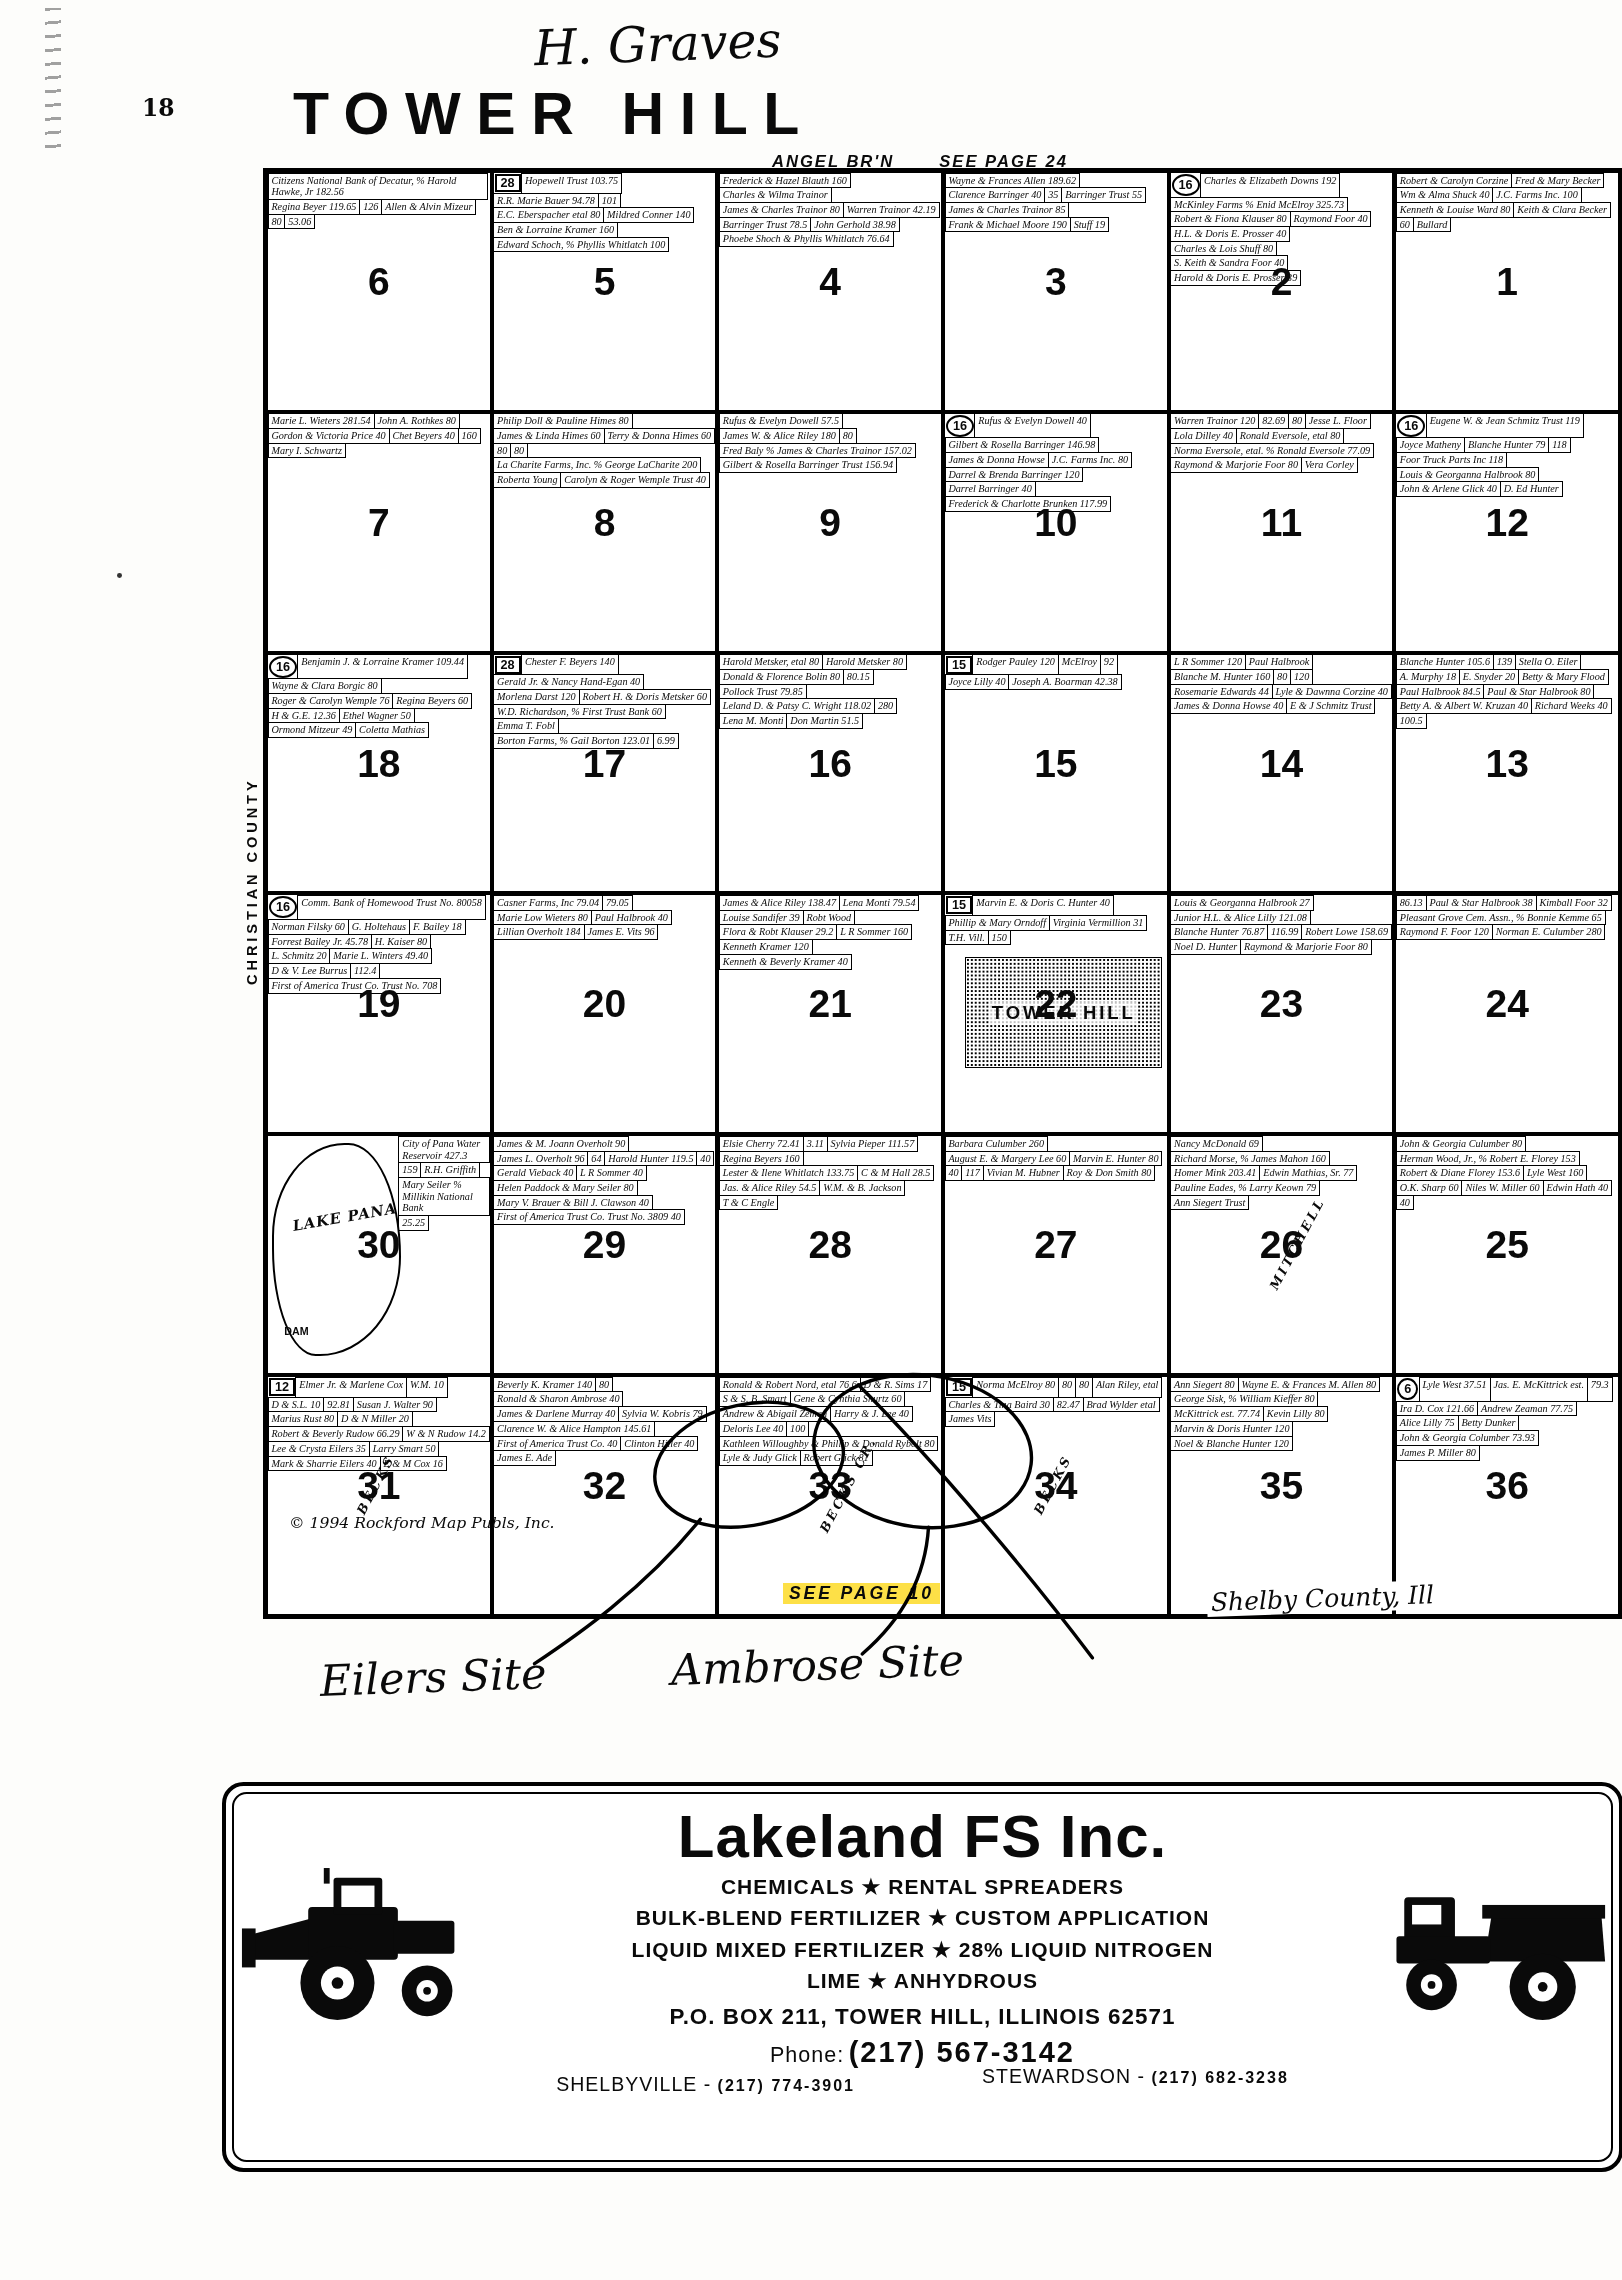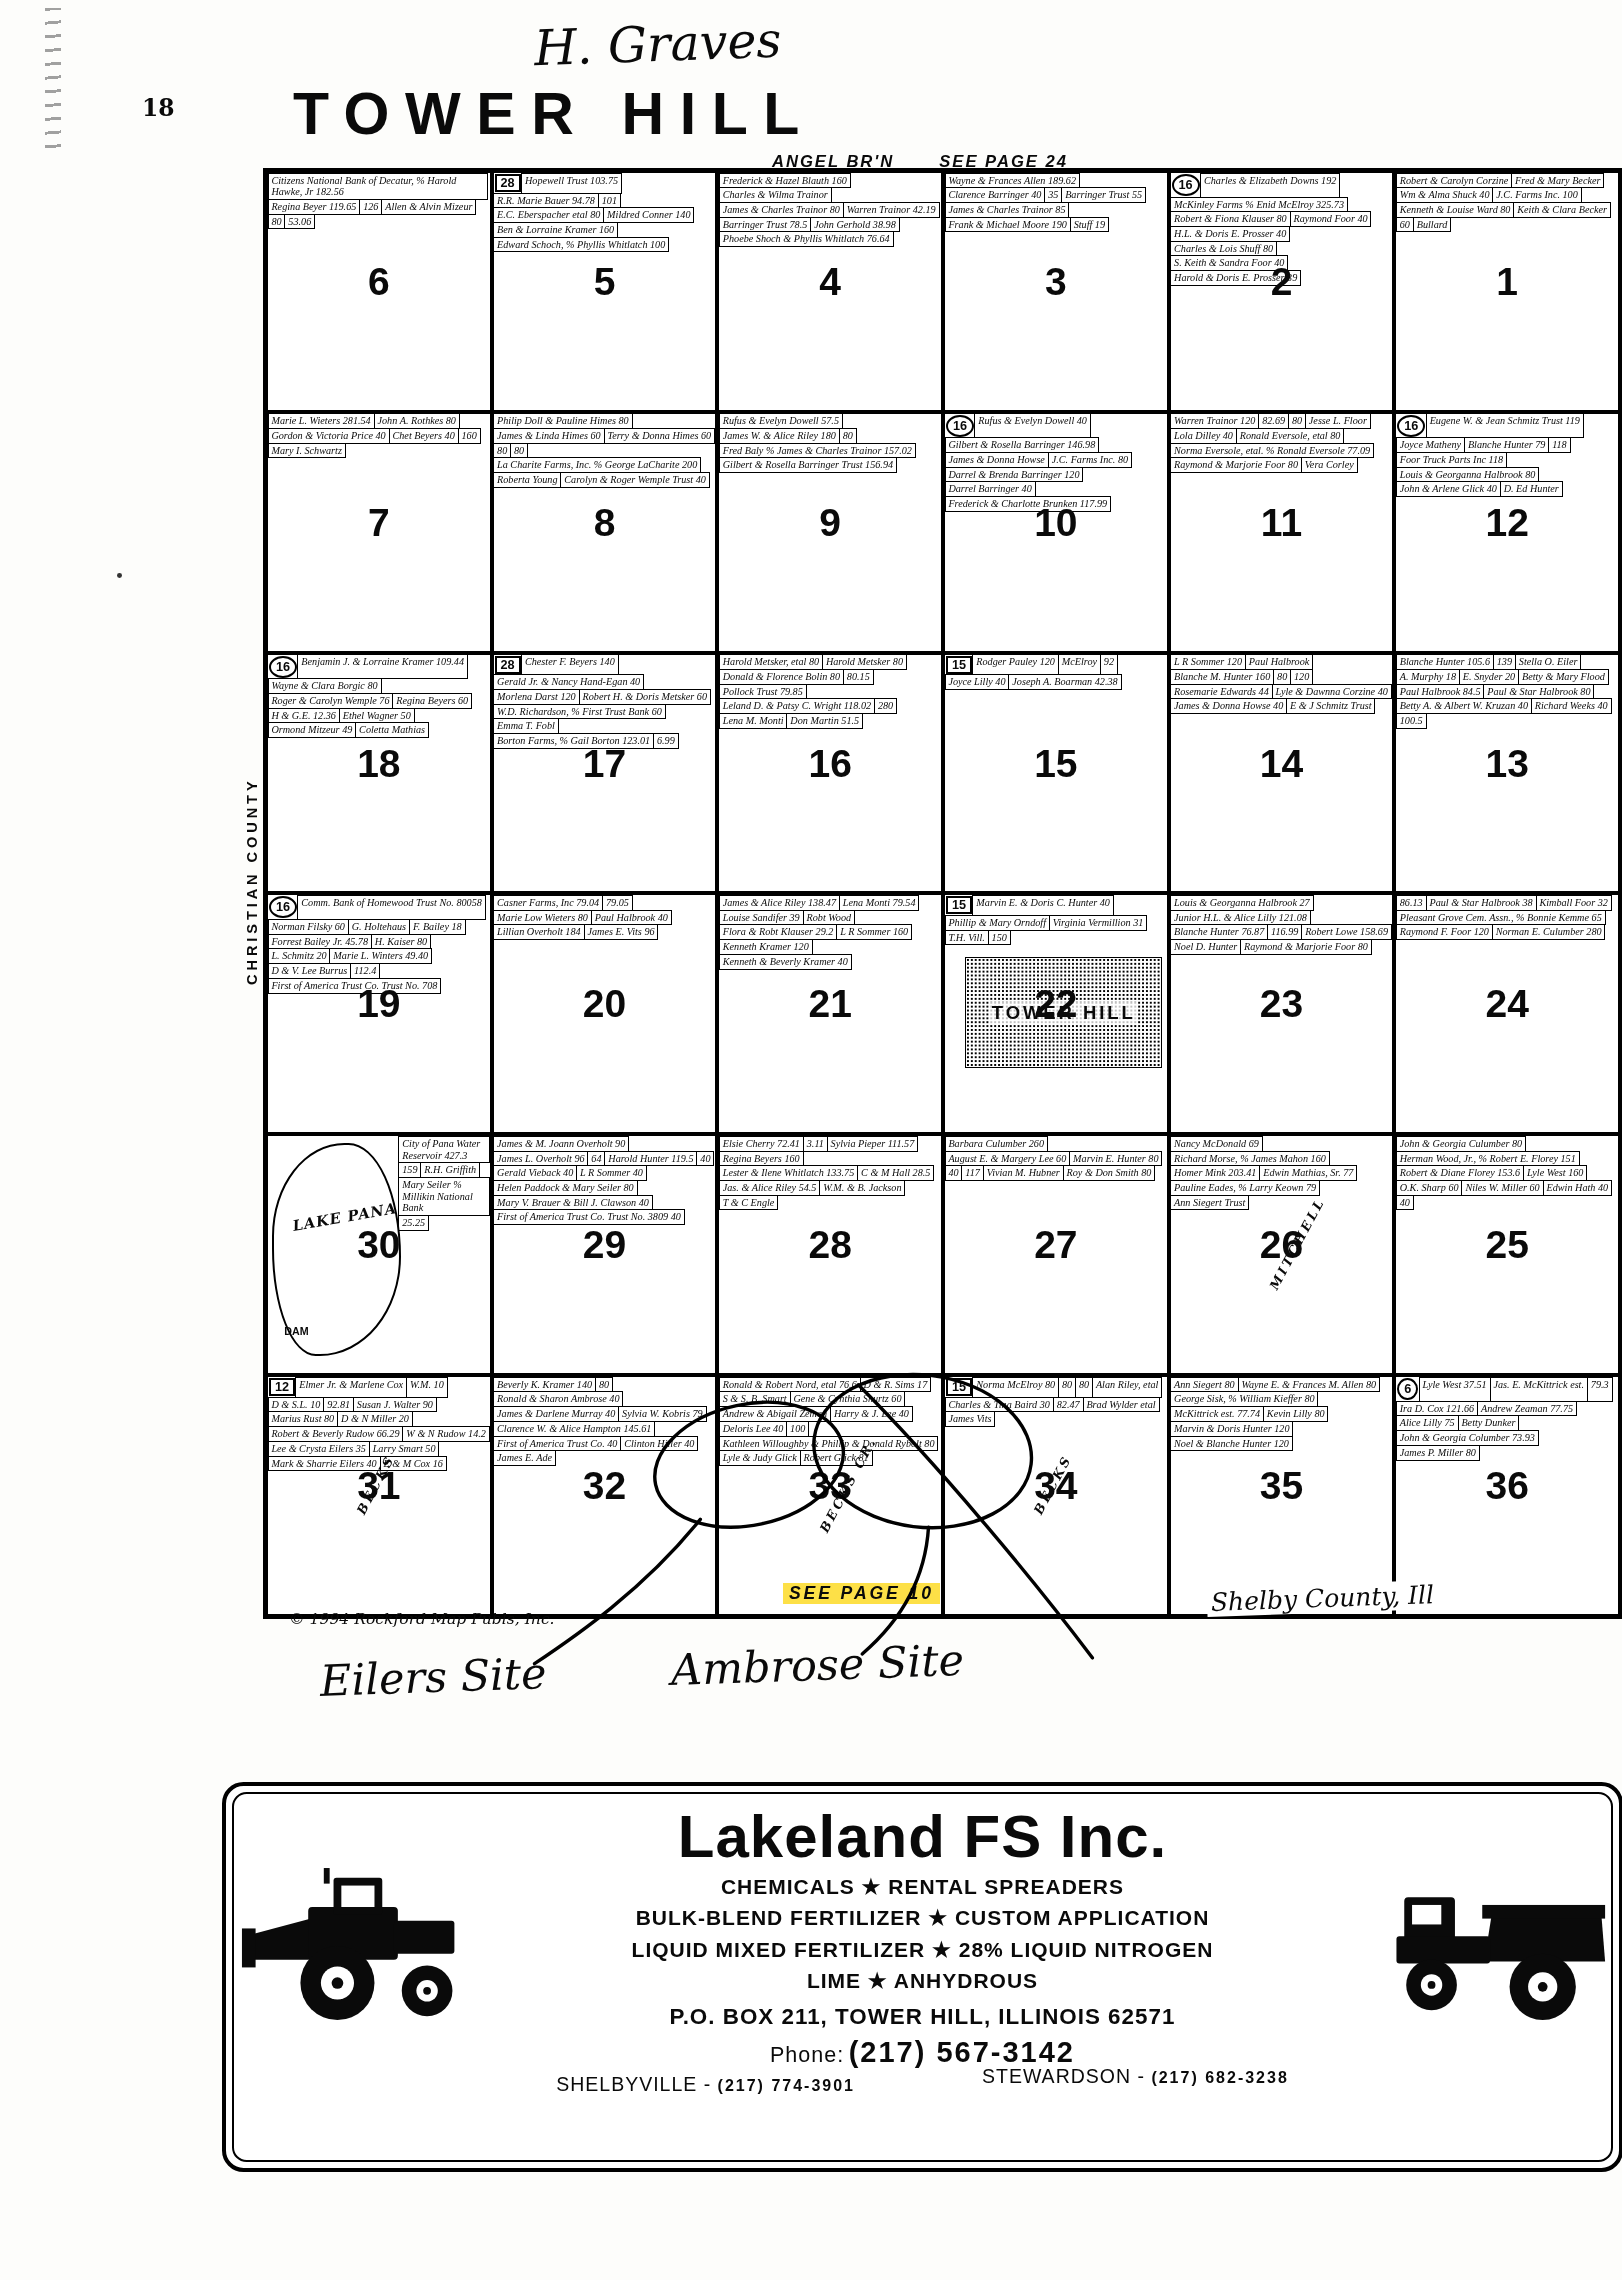--- a/index.html
+++ b/index.html
@@ -27,21 +27,21 @@
   .creek{position:absolute;left:34%;top:42%;transform:rotate(-62deg);font:bold italic 12.7px "DejaVu Serif",serif;letter-spacing:2.9px;z-index:2;pointer-events:none;white-space:nowrap;}
   .town{position:absolute;right:2%;top:26%;width:88%;height:46%;border:1px solid #000;background-image:radial-gradient(#000 0.8px,transparent 0.9px);background-size:3.9px 3.9px;z-index:2;display:flex;align-items:center;justify-content:center;}
   .town span{font:bold 18.5px "Liberation Sans",sans-serif;letter-spacing:2.9px;background:rgba(255,255,255,.75);padding:0 2.9px;white-space:nowrap;}
   .lake{position:absolute;left:2%;top:3%;width:56%;height:88%;border:2.9px solid #000;border-radius:58% 42% 65% 35%/45% 55% 48% 52%;background:#fff;z-index:2;}
   .lake .lk{position:absolute;left:14%;top:30%;font:bold italic 14.6px "DejaVu Serif",serif;transform:rotate(-10deg);letter-spacing:1px;}
   .lake .dam{position:absolute;left:8%;bottom:8%;font:bold 10.7px "Liberation Sans",sans-serif;}
   .has-lake{padding-left:58%;}
   
   #christian{left:244px;top:985px;transform:rotate(-90deg);transform-origin:left top;font:bold 14.6px "Liberation Sans",sans-serif;letter-spacing:3.9px;white-space:nowrap;}
   #seepage10{left:817px;top:1580px;font:bold italic 17.6px "Liberation Sans",sans-serif;letter-spacing:2.9px;background:#fde047;padding:0 5.9px;z-index:4;text-align:center;}
-  #copyright{left:289px;top:1610px;font:italic 15.6px "DejaVu Serif",serif;}
+  #copyright{left:289px;top:1514px;font:italic 15.6px "DejaVu Serif",serif;}
   #shelby{left:1207px;top:1584px;font:italic 25px "DejaVu Serif",serif;transform:rotate(-2deg);background:#fff;padding:0 3.9px;z-index:4;}
   #eilers{left:320px;top:1652px;font-size:43px;}
   #ambrose{left:671px;top:1640px;font-size:43px;}
   #overlay{left:0;top:0;z-index:5;pointer-events:none;}
   
   #ad{left:222px;top:1734px;width:1393px;height:382px;border:4.9px solid #000;border-radius:21.5px;background:#fff;margin-top:48px;}
   #ad-inner{position:absolute;inset:5.9px;border:2px solid #000;border-radius:14.6px;}
   #ad-content{position:absolute;inset:0;display:flex;flex-direction:column;align-items:center;padding-top:15.6px;}
   #ad-company{font:bold 60px "Liberation Sans",sans-serif;letter-spacing:1px;}
   .svc{font:bold 21px "Liberation Sans",sans-serif;letter-spacing:1px;line-height:1.5;}
@@ -388,21 +388,21 @@
           <span class="parcel">Richard Morse, % James Mahon 160</span>
           <span class="parcel">Homer Mink 203.41</span>
           <span class="parcel">Edwin Mathias, Sr. 77</span>
           <span class="parcel">Pauline Eades, % Larry Keown 79</span>
           <span class="parcel">Ann Siegert Trust</span>
           <span class="creek">MITCHELL</span>
           <div class="secnum">26</div>
         </div>
         <div class="section">
           <span class="parcel">John &amp; Georgia Culumber 80</span>
-          <span class="parcel">Herman Wood, Jr., % Robert E. Florey 151</span>
+          <span class="parcel">Herman Wood, Jr., % Robert E. Florey 153</span>
           <span class="parcel">Robert &amp; Diane Florey 153.6</span>
           <span class="parcel">Lyle West 160</span>
           <span class="parcel">O.K. Sharp 60</span>
           <span class="parcel">Niles W. Miller 60</span>
           <span class="parcel">Edwin Hath 40</span>
           <span class="parcel">40</span>
           <div class="secnum">25</div>
         </div>
         <div class="section">
           <span class="badge">12</span>

